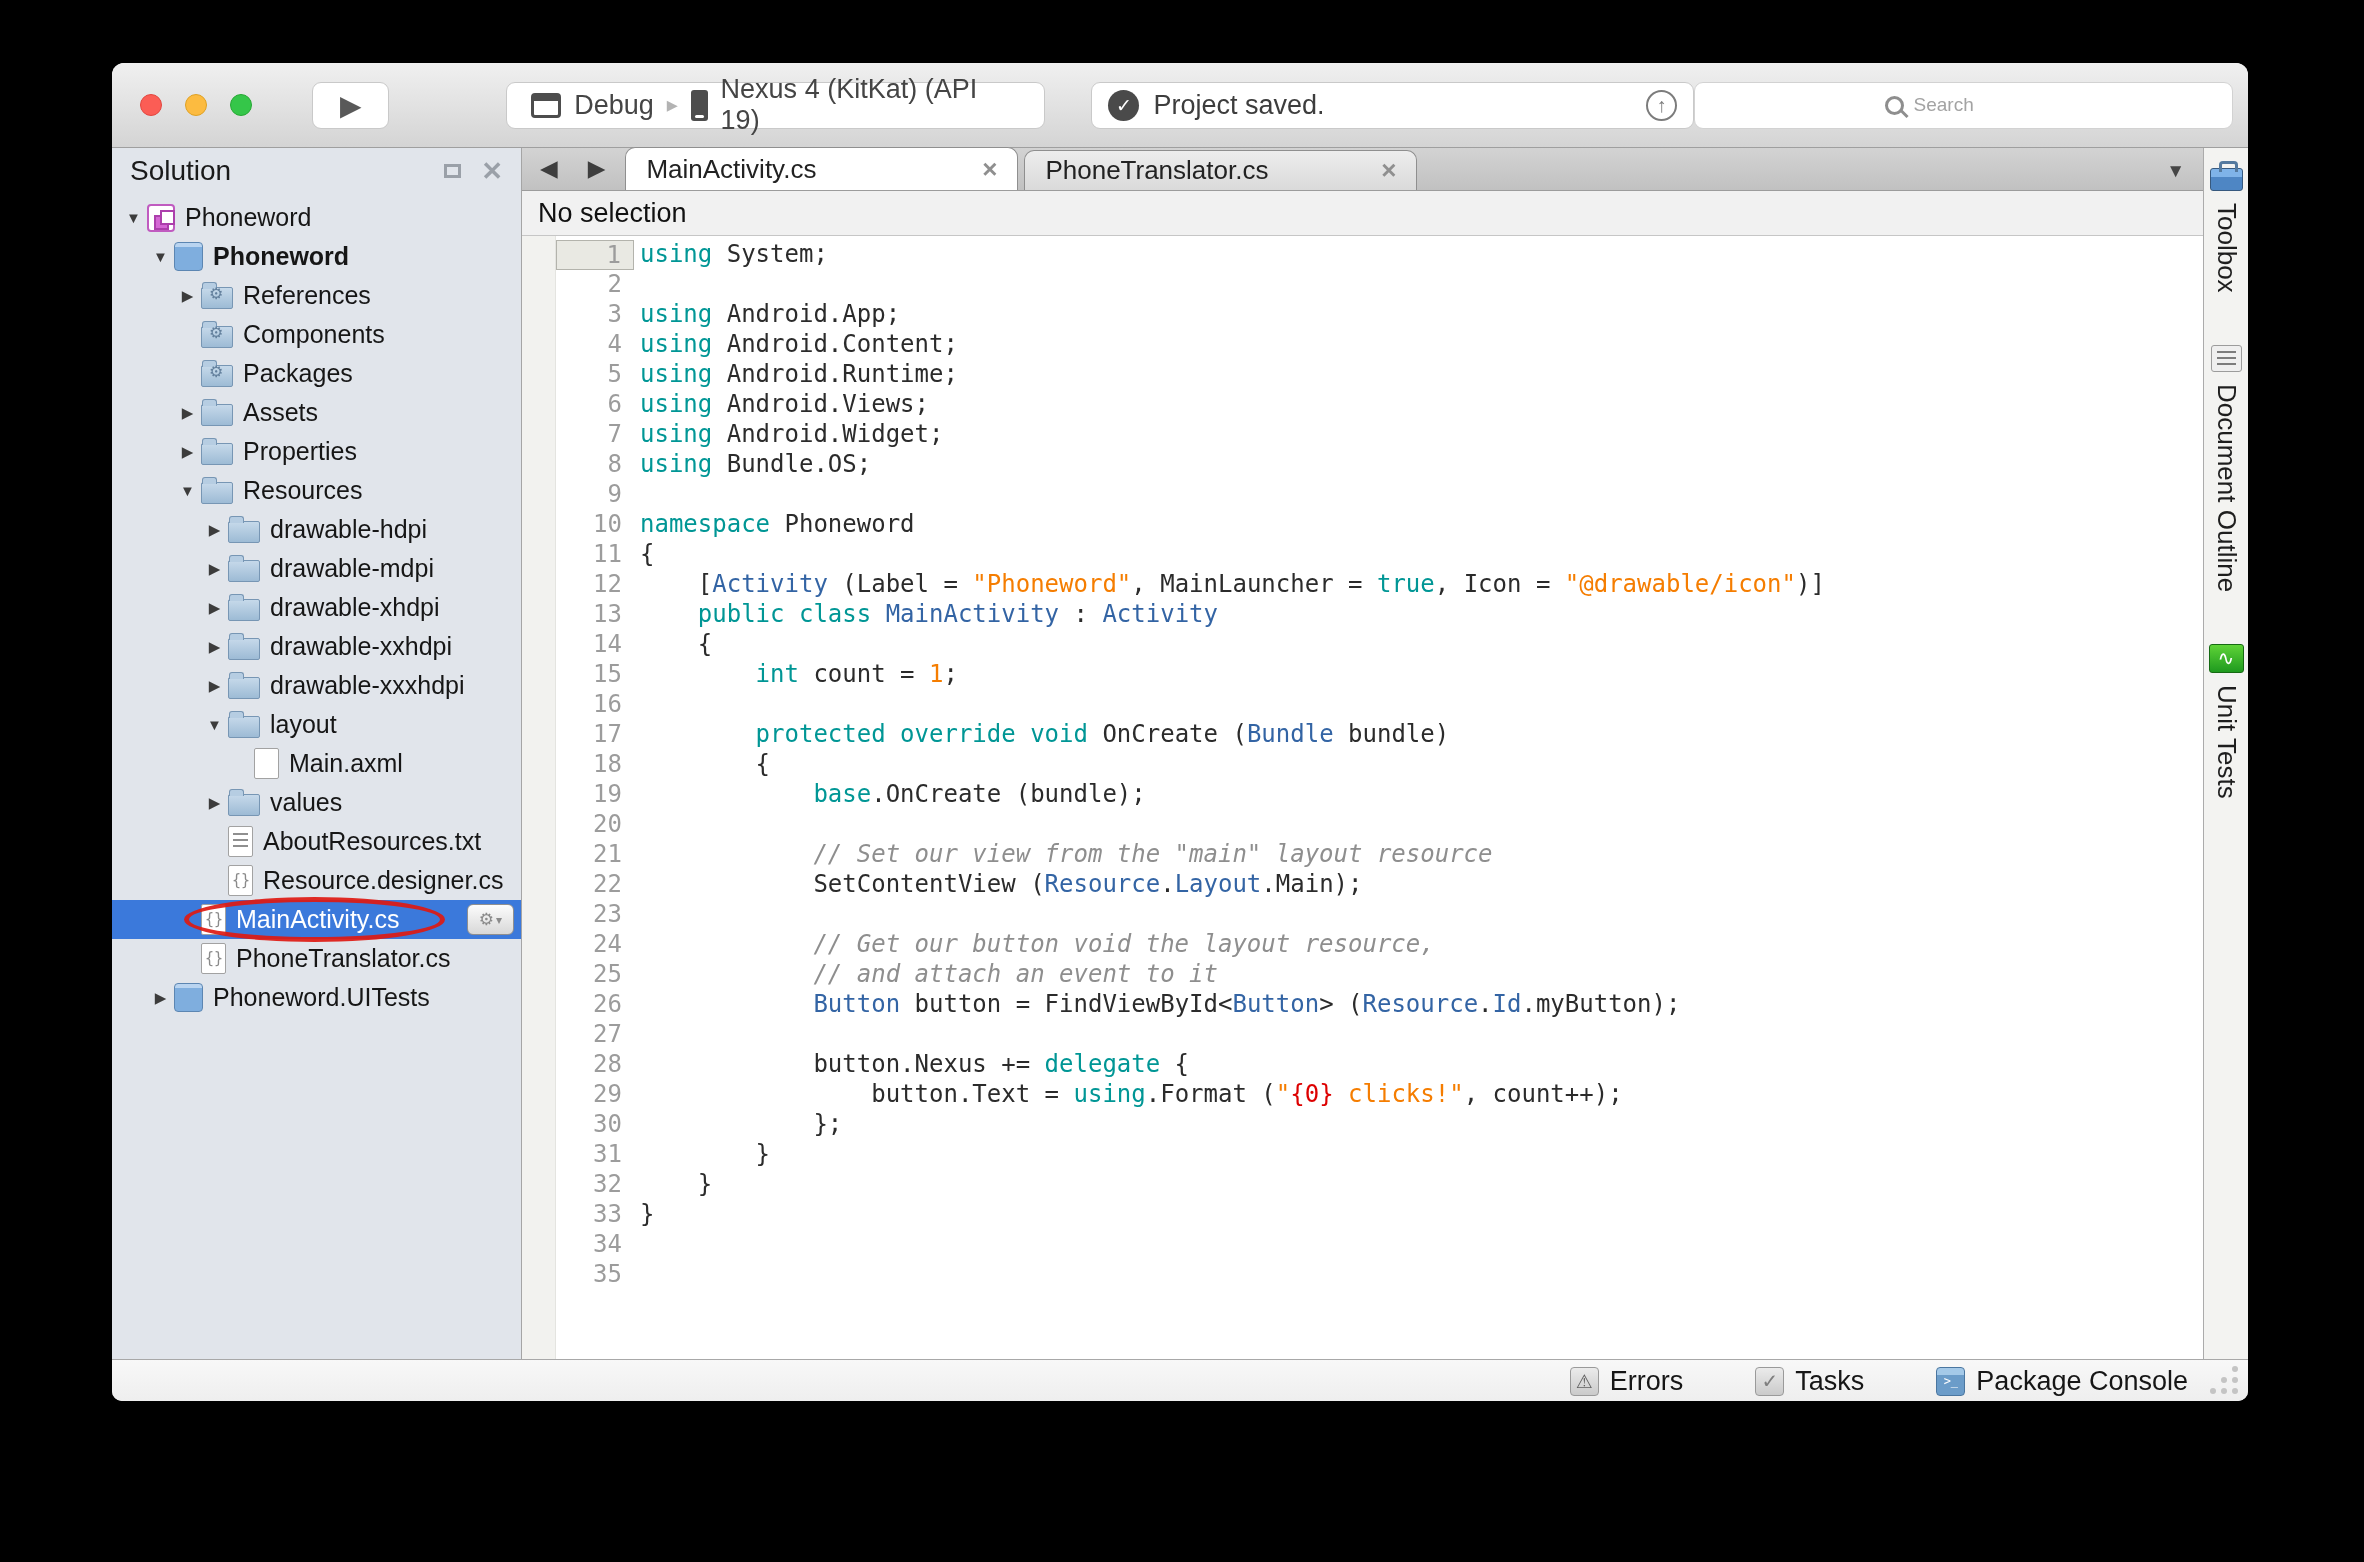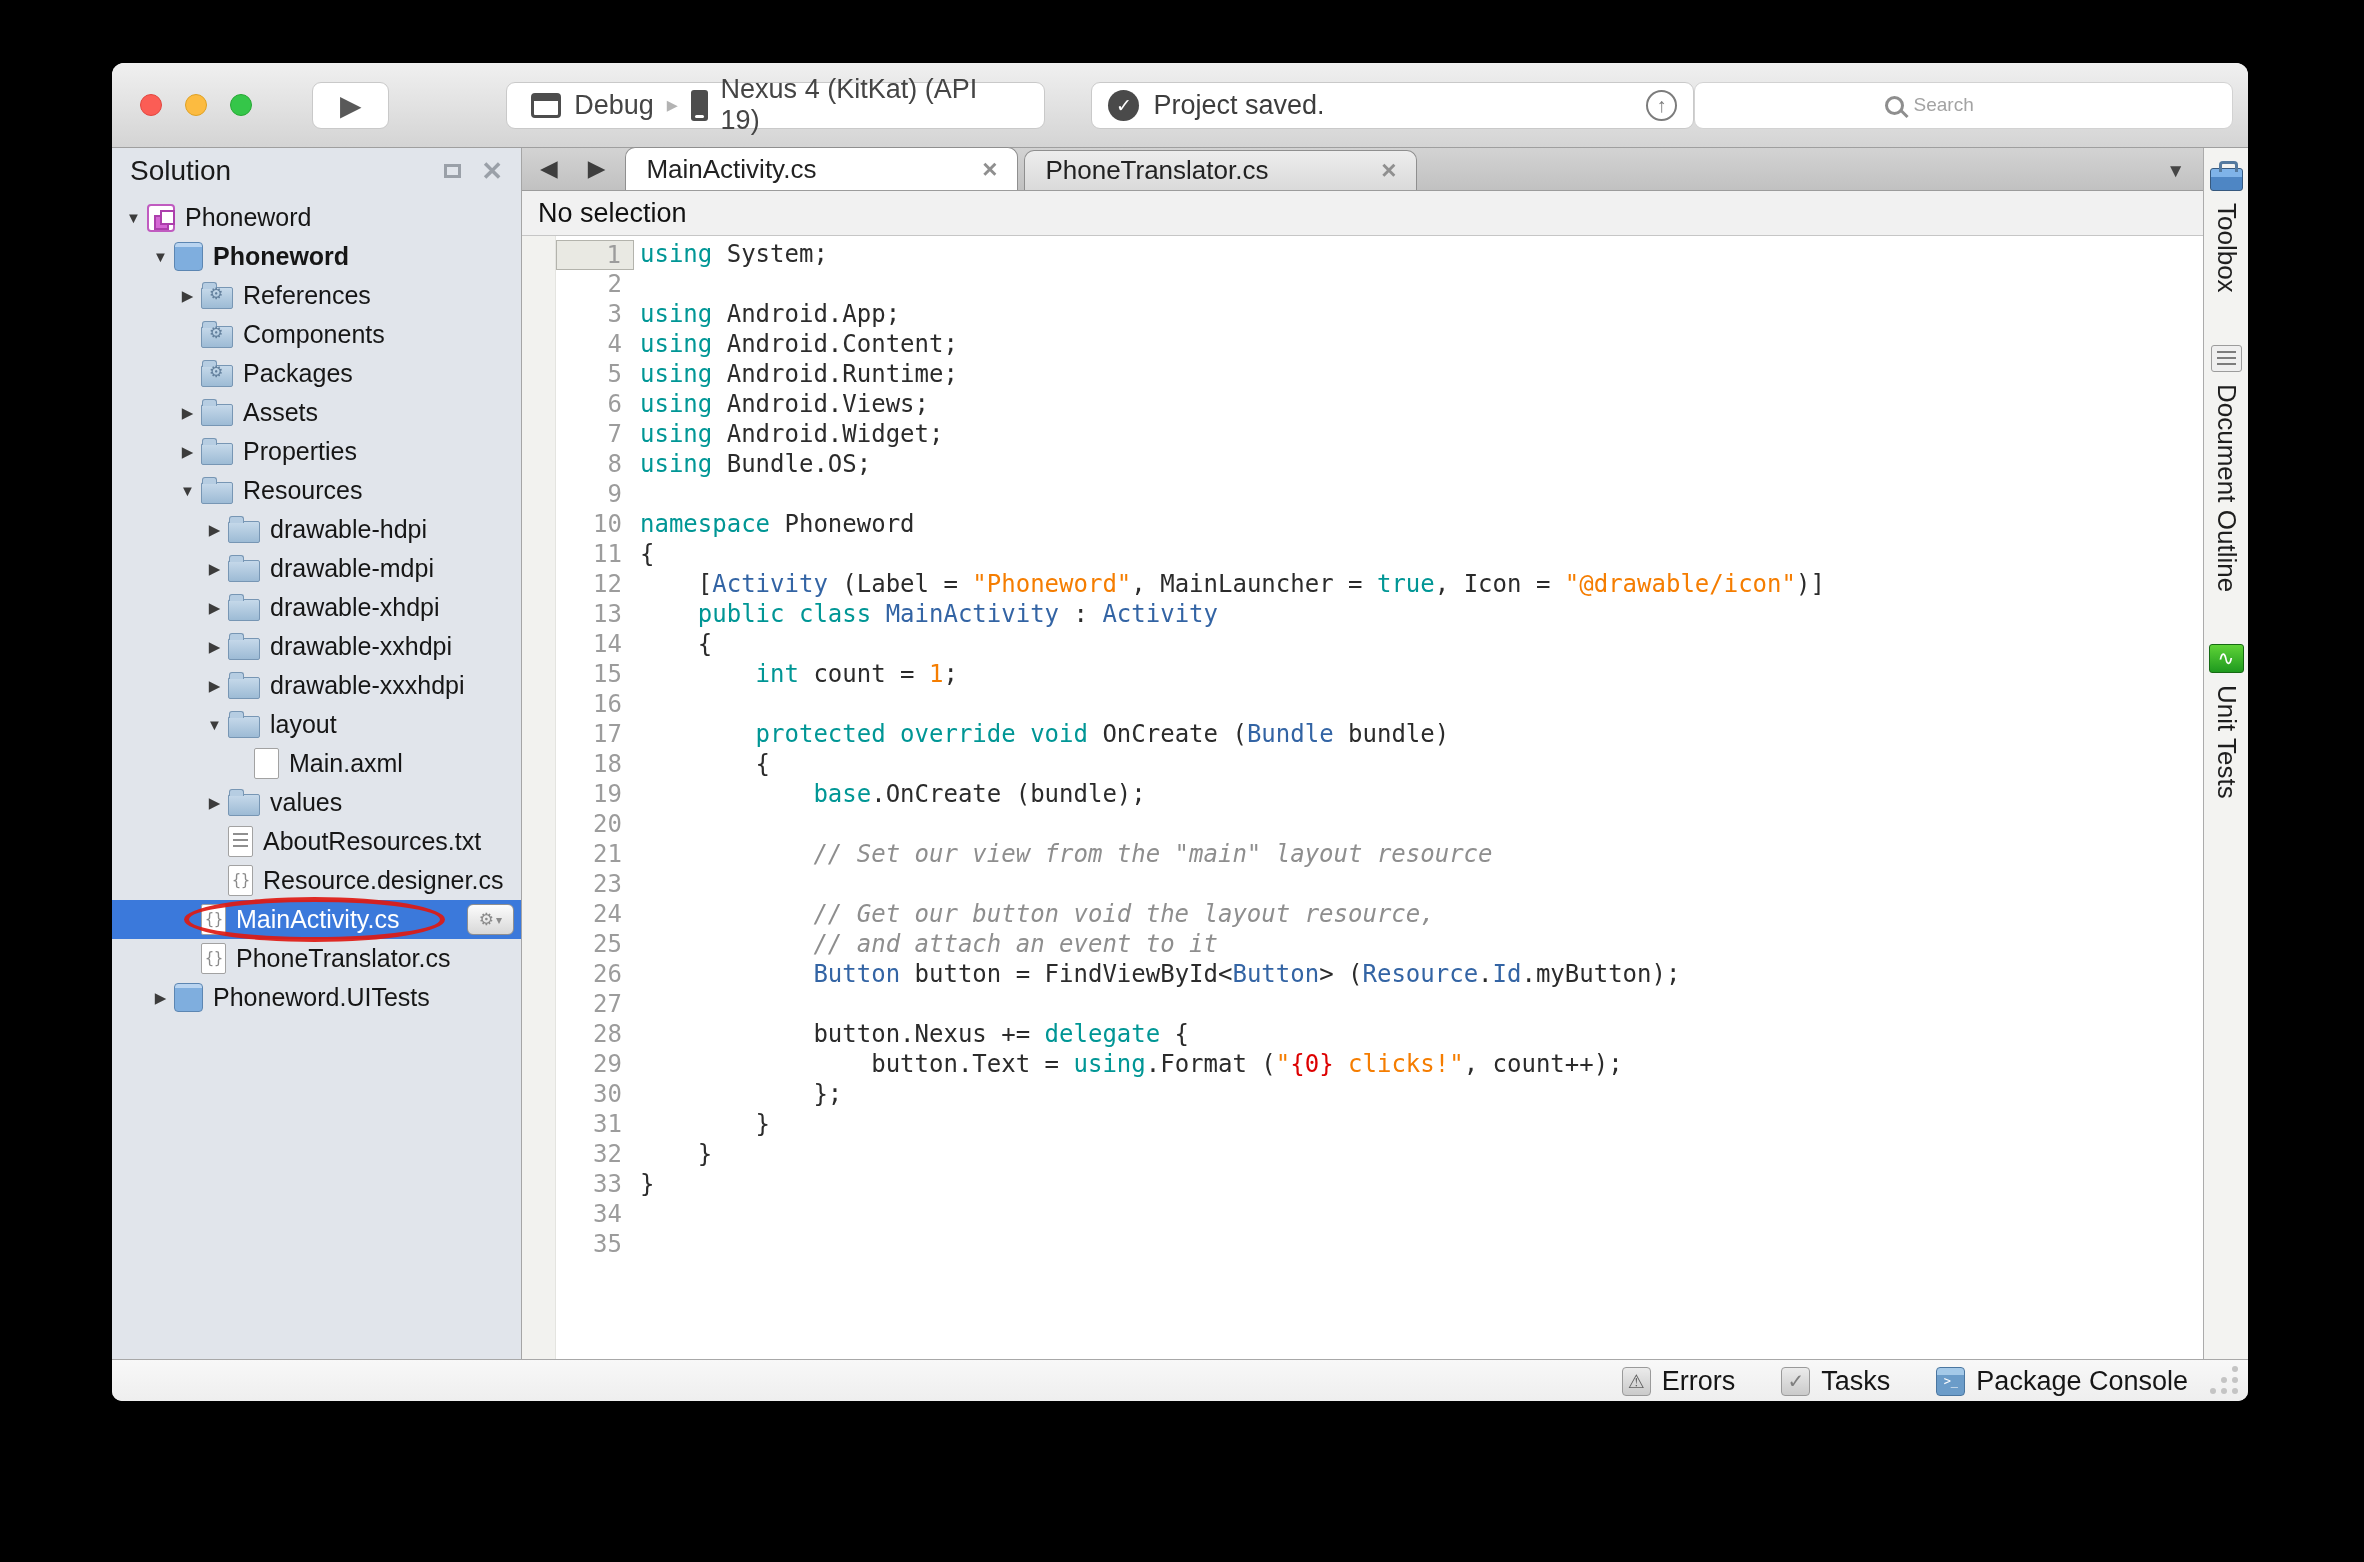--- a/index.html
+++ b/index.html
@@ -120,21 +120,21 @@
   .doc-outline-icon { width:31px; height:27px; border-radius:3px; border:1px solid #9C9C9C;
                   background:#EFEFEF; position:relative; }
   .doc-outline-icon::after { content:""; position:absolute; left:5px; right:5px; top:5px; height:16px;
                   background:repeating-linear-gradient(#7C7C7C 0 2px, transparent 2px 6px); }
   .unit-tests-icon { width:35px; height:29px; border-radius:3px; border:1px solid #156A12;
                   background:linear-gradient(#5ED337,#1F9A1F); color:#fff; font-size:20px;
                   display:flex; align-items:center; justify-content:center; }
 
   
   .bottom-bar { height:43px; background:linear-gradient(#F8F8F8,#EEEEEE); border-top:1px solid #A8A8A8;
-                display:flex; align-items:center; justify-content:flex-end; gap:46px;
+                display:flex; align-items:center; justify-content:flex-end; gap:72px;
                 padding-right:60px; position:relative; }
   .bottom-item { display:flex; align-items:center; gap:11px; font-size:27px; color:#161616; }
   .bicon { width:29px; height:29px; border-radius:4px; border:1px solid #9A9A9A;
            background:linear-gradient(#EBEBEB,#CACACA); display:flex; align-items:center;
            justify-content:center; flex:none; }
   .errors-icon::after { content:"\26A0"; color:#5F5F5F; font-size:19px; }
   .tasks-icon::after { content:"\2713"; color:#7F7F7F; font-size:20px; }
   .package-console-icon { background:linear-gradient(#A4C9E8 25%,#6B9CC9 25%); border-color:#4A76A0; }
   .package-console-icon::after { content:">_"; color:#fff; font-size:12px;
            font-family:"DejaVu Sans Mono",monospace; }
@@ -395,20 +395,24 @@
             </div>
             <div class="code-line">
               <span class="ln">20</span>
               <span class="code-text"></span>
             </div>
             <div class="code-line">
               <span class="ln">21</span>
               <span class="code-text"><span class="seg-p">            </span><span class="seg-c">// Set our view from the "main" layout resource</span></span>
             </div>
             <div class="code-line">
+              <span class="ln">22</span>
+              <span class="code-text"><span class="seg-p">            SetContentView (</span><span class="seg-t">Resource</span><span class="seg-p">.</span><span class="seg-t">Layout</span><span class="seg-p">.Main);</span></span>
+            </div>
+            <div class="code-line">
               <span class="ln">23</span>
               <span class="code-text"></span>
             </div>
             <div class="code-line">
               <span class="ln">24</span>
               <span class="code-text"><span class="seg-p">            </span><span class="seg-c">// Get our button void the layout resource,</span></span>
             </div>
             <div class="code-line">
               <span class="ln">25</span>
               <span class="code-text"><span class="seg-p">            </span><span class="seg-c">// and attach an event to it</span></span>

